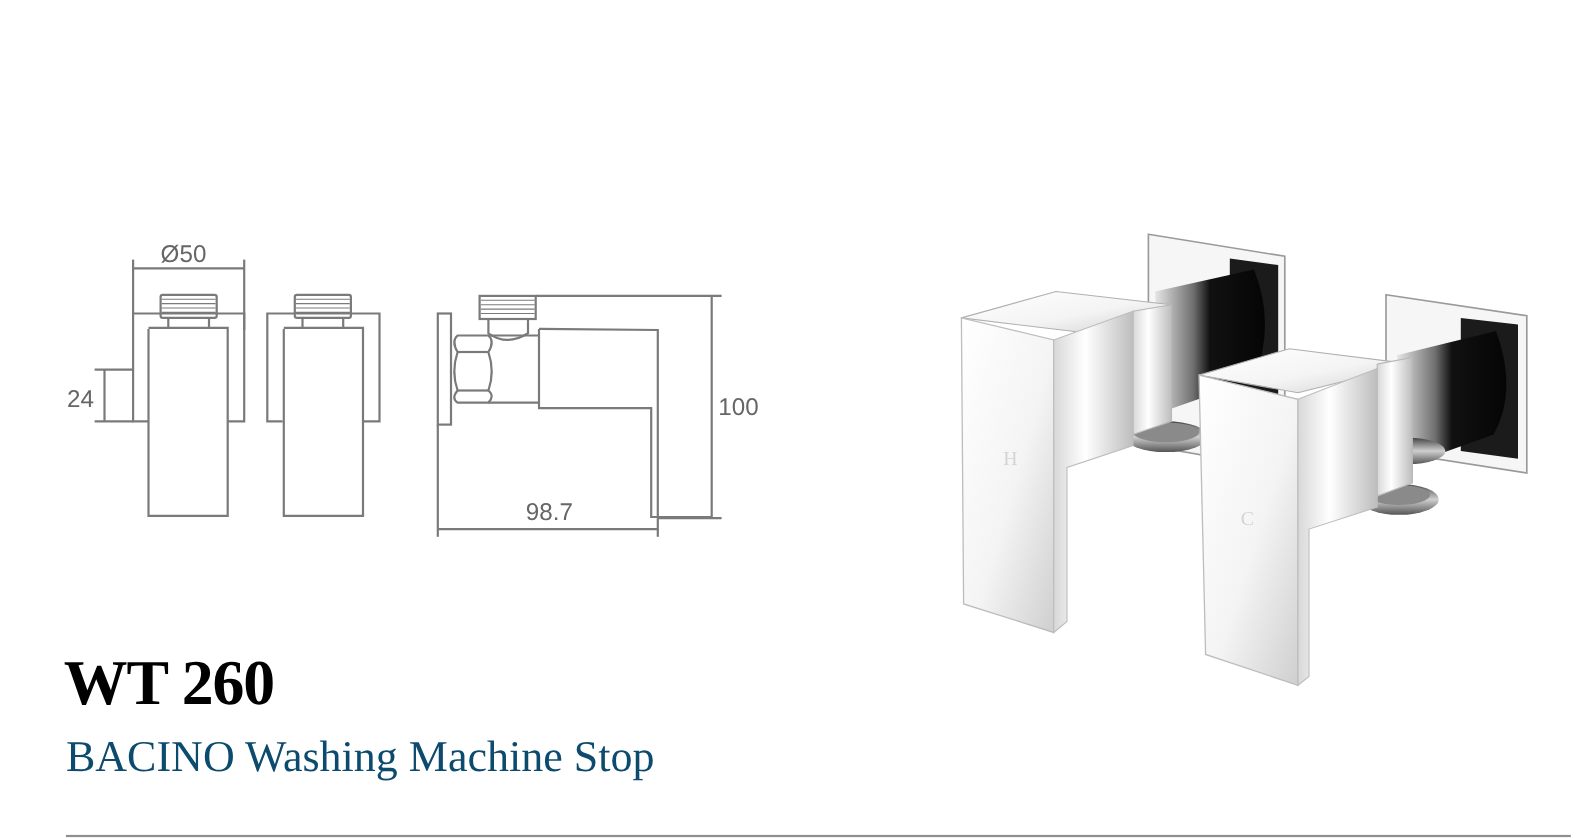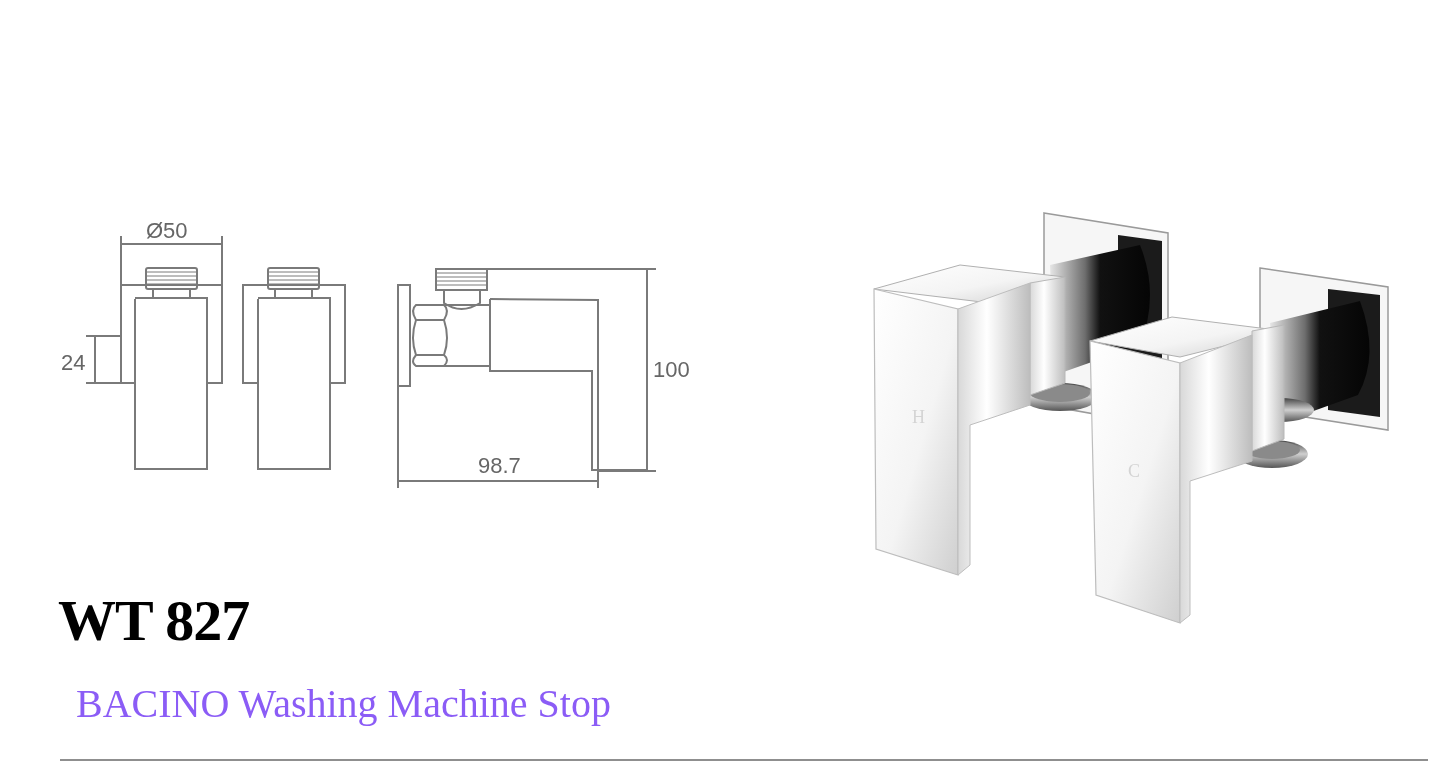--- a/index.html
+++ b/index.html
@@ -1,21 +1,21 @@
 <!DOCTYPE html>
 <html><head>
 <meta charset="utf-8">
 <style>
   html, body { margin:0; padding:0; background:#ffffff; }
   body { width:1445px; height:762px; position:relative; overflow:hidden; font-family:"Liberation Sans", sans-serif; }
   .drawing { position:absolute; left:0; top:0; width:720px; height:520px; }
   .product { position:absolute; left:860px; top:205px; width:540px; height:430px; }
   .dim-label { font-family:"Liberation Sans", sans-serif; fill:#666666; font-size:22px; }
   .model { position:absolute; left:58px; top:592px; font-family:"Liberation Serif", serif; font-weight:bold; font-size:58px; color:#000; letter-spacing:-1px; line-height:1; margin:0; }
-  .subtitle { position:absolute; left:60px; top:668px; font-family:"Liberation Serif", serif; font-size:40px; color:#8b5cf6; line-height:1; margin:16px; }
+  .subtitle { position:absolute; left:60px; top:668px; font-family:"Liberation Serif", serif; font-size:40px; color:#0c4a6e; line-height:1; margin:0; }
   .divider { position:absolute; left:60px; top:759px; width:1368px; height:2px; background:#8f8f8f; }
 </style>
 </head>
 <body>
 
 <svg class="drawing" viewBox="0 0 720 520" xmlns="http://www.w3.org/2000/svg">
   <g fill="none" stroke="#7a7a7a" stroke-width="2">
 
     <g>
 
@@ -143,15 +143,15 @@
     <ellipse cx="412" cy="249" rx="36" ry="14" fill="url(#thread)"></ellipse>
     <ellipse cx="412" cy="245" rx="28" ry="9" fill="#8a8a8a"></ellipse>
     <polygon points="230,136 312,112 424,126 320,152" fill="url(#chromeFace)" stroke="#b0b0b0" stroke-width="1"></polygon>
     <polygon points="392,126 424,120 424,234 392,246" fill="url(#chromeSide)" stroke="#b8b8b8" stroke-width="1"></polygon>
     <polygon points="230,136 320,158 320,418 236,390" fill="url(#chromeFace)" stroke="#bdbdbd" stroke-width="1.2"></polygon>
     <polygon points="320,158 392,130 392,256 330,276 330,410 320,418" fill="url(#chromeSide)" stroke="#bdbdbd" stroke-width="1"></polygon>
     <text x="268" y="272" font-family="Liberation Serif, serif" font-size="18" fill="#d4d4d4">C</text>
   </g>
 </svg>
 
-<h1 class="model">WT 827</h1>
+<h1 class="model">WT 260</h1>
 <h2 class="subtitle" style="font-weight:normal;">BACINO Washing Machine Stop</h2>
 <div class="divider"></div>
 
 </body></html>

